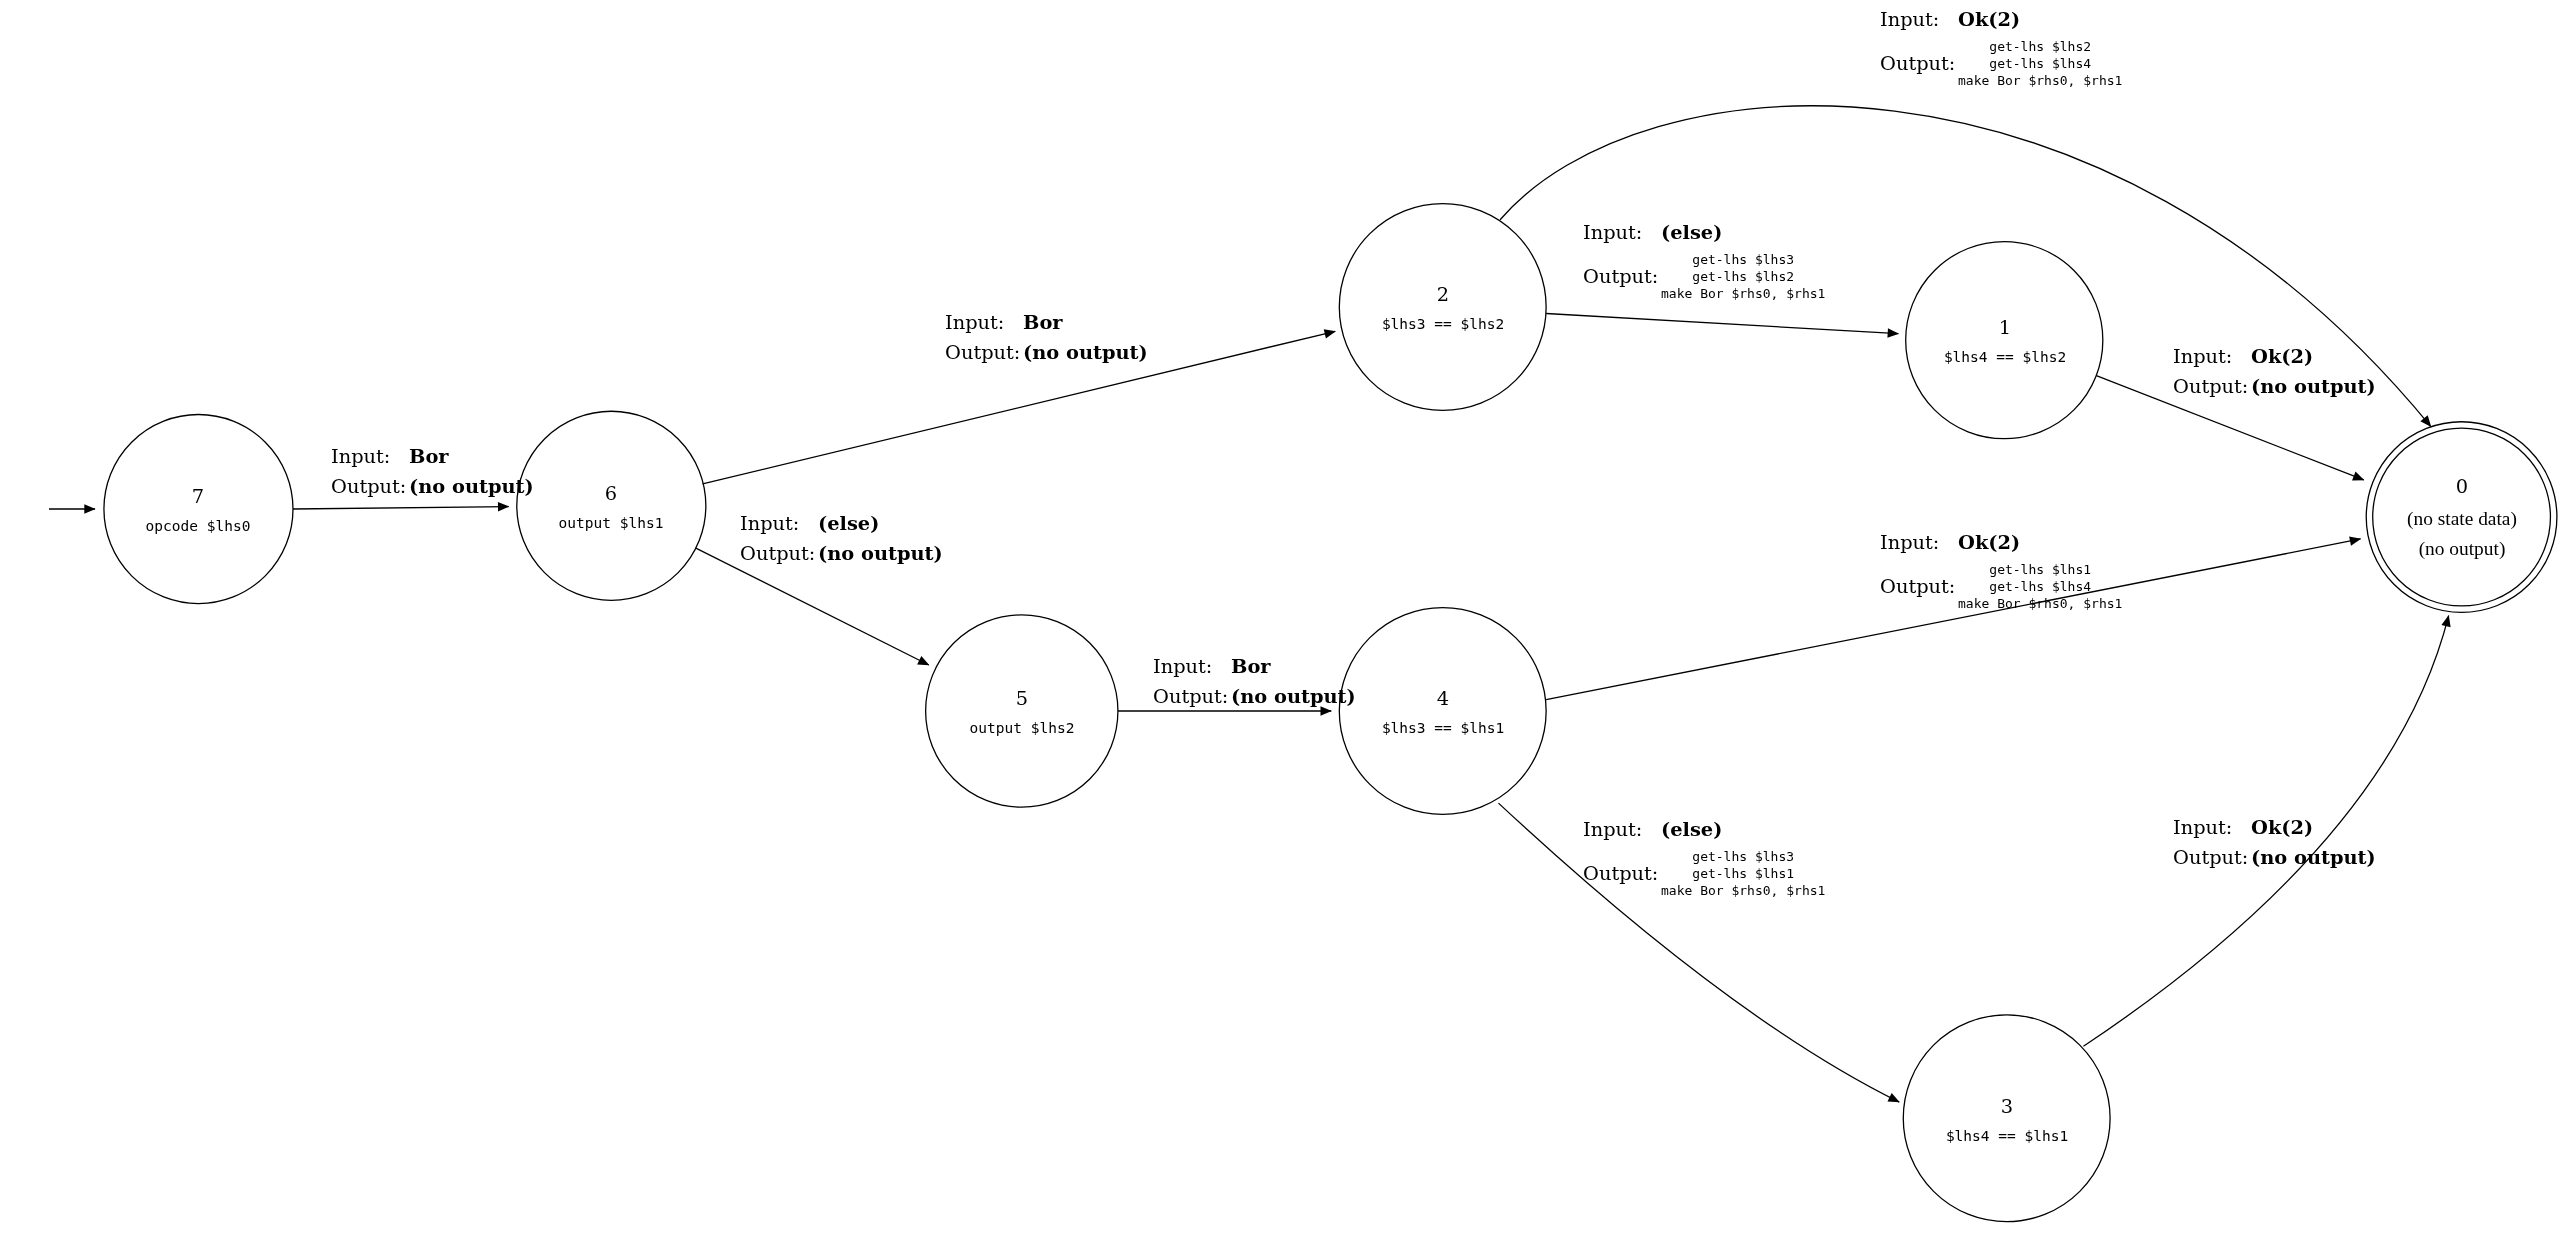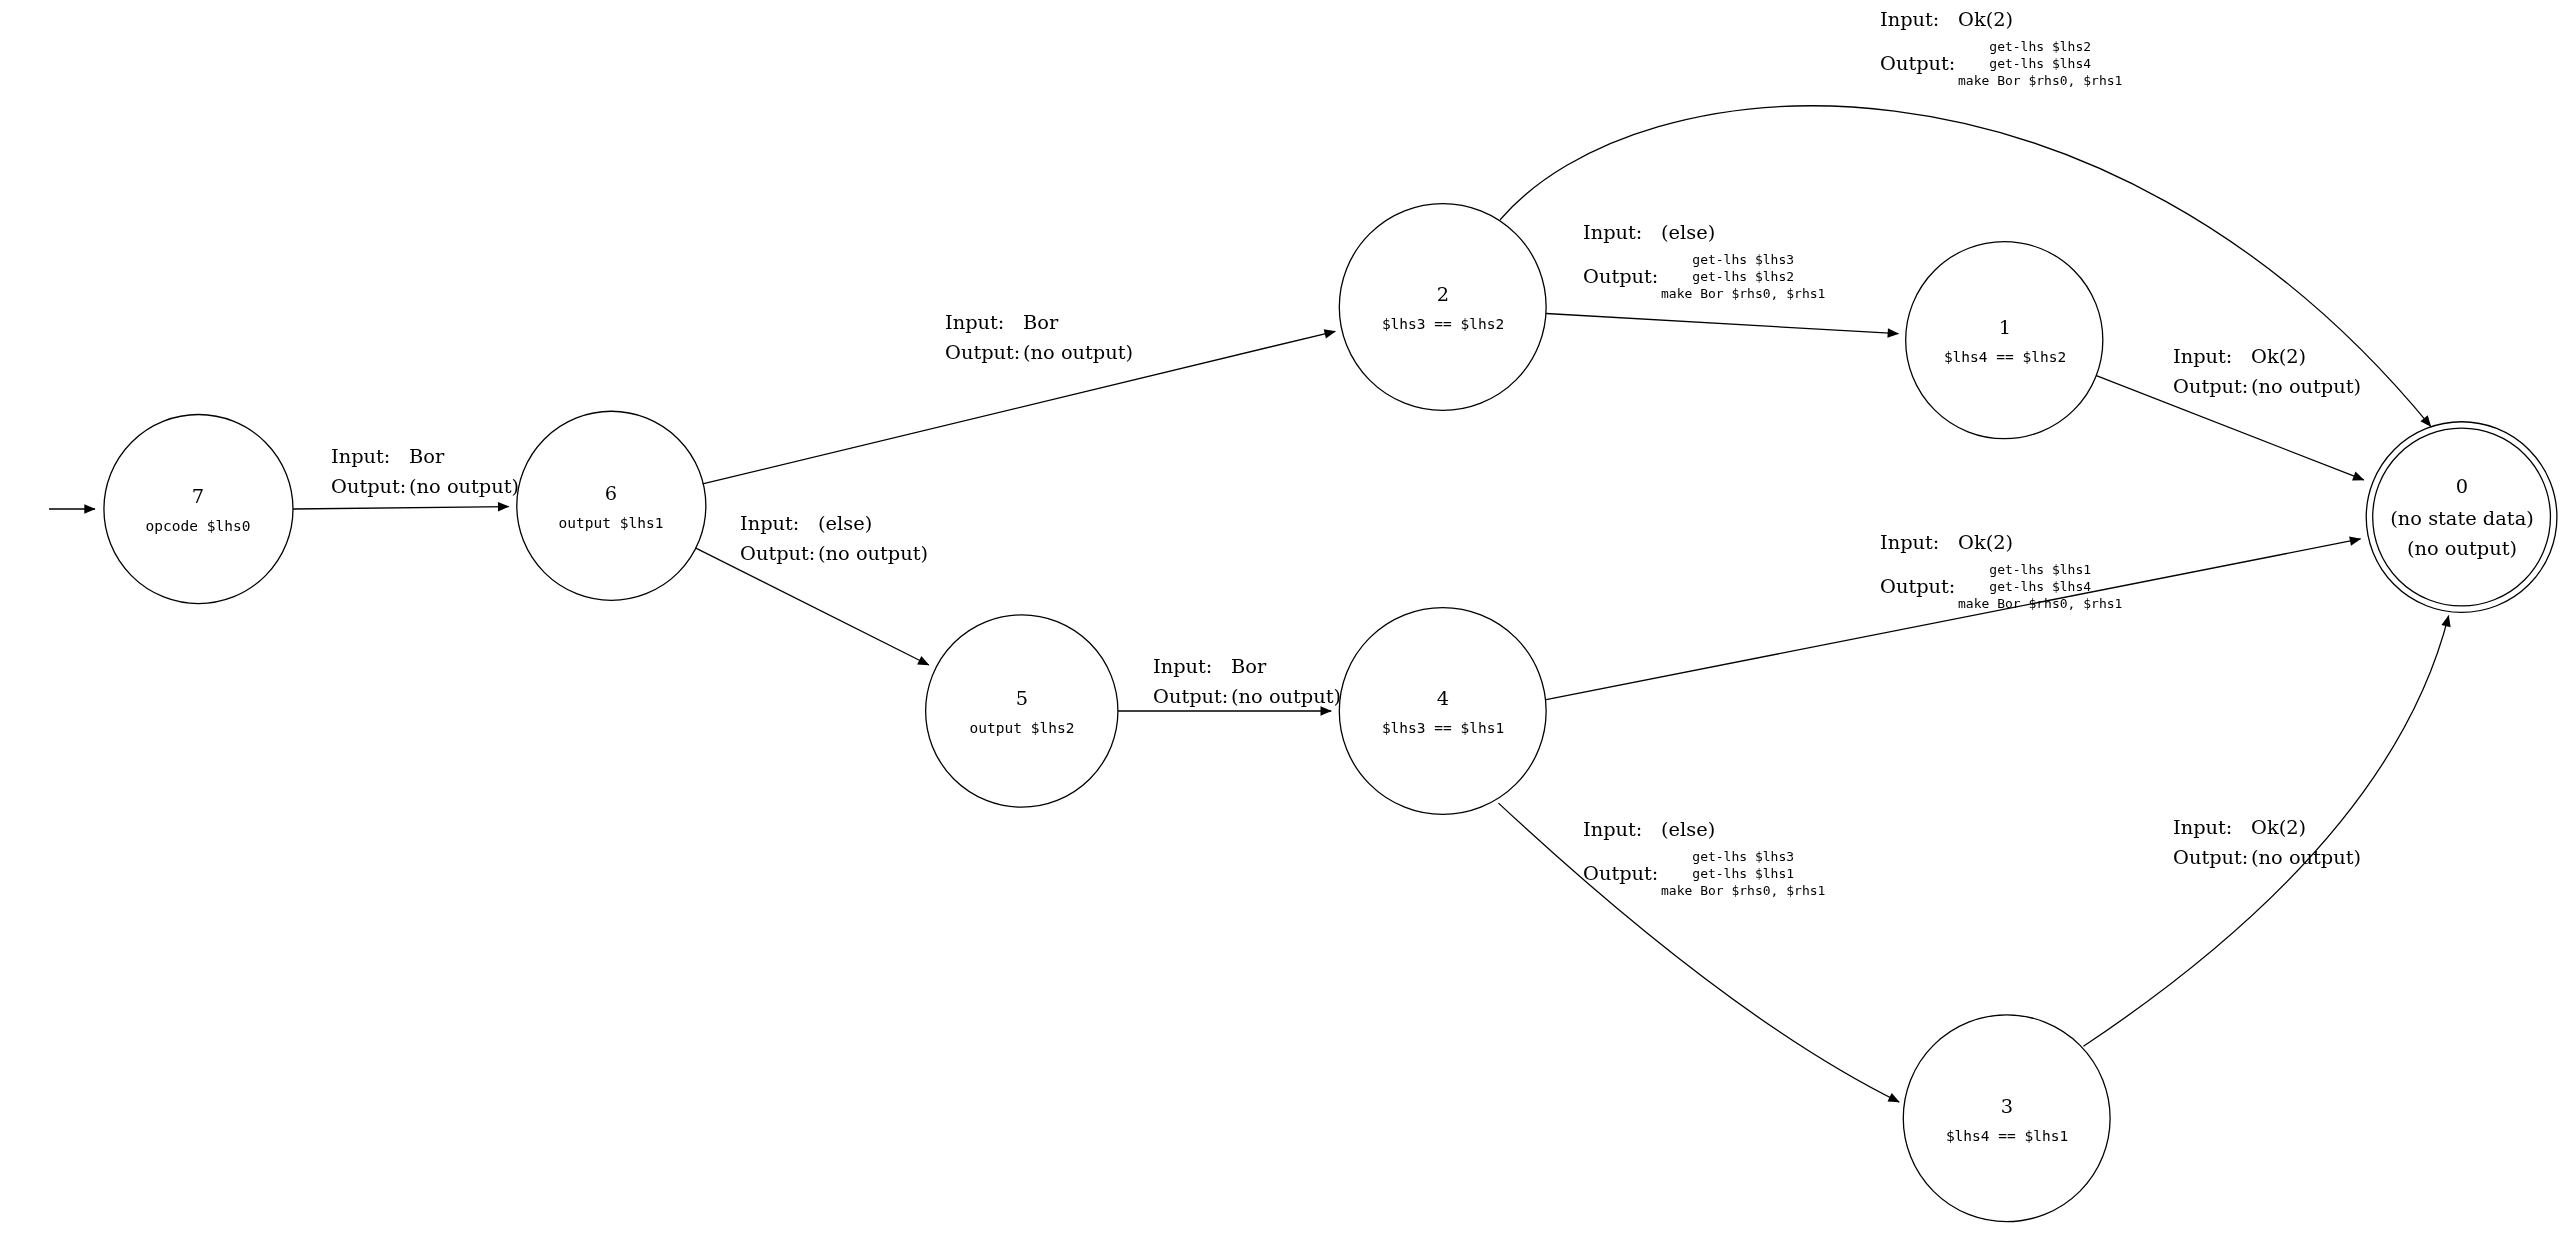--- a/index.html
+++ b/index.html
@@ -25,31 +25,32 @@
     line-height: 34px;
   }
   .node-label .code {
     font-family: "DejaVu Sans Mono", monospace;
     font-size: 14.5px;
     line-height: 24px;
   }
   .node-label .serif-line {
     font-size: 19.4px;
     line-height: 30px;
+    font-family: Liberation Serif, serif;
   }
 
   .edge-label {
     position: absolute;
     font-size: 19.4px;
     white-space: nowrap;
   }
   .lrow { display: flex; align-items: center; }
   .lrow + .lrow { margin-top: 6.5px; }
   .k { display: inline-block; width: 78px; flex: none; }
-  .v { display: inline-block; }
+  .v { display: inline-block; font-weight: bold; }
   .vblock {
     display: inline-block;
     font-family: "DejaVu Sans Mono", monospace;
     font-size: 13px;
     line-height: 17px;
     text-align: center;
   }
   .vblock span { display: block; }
 </style>
 </head>

